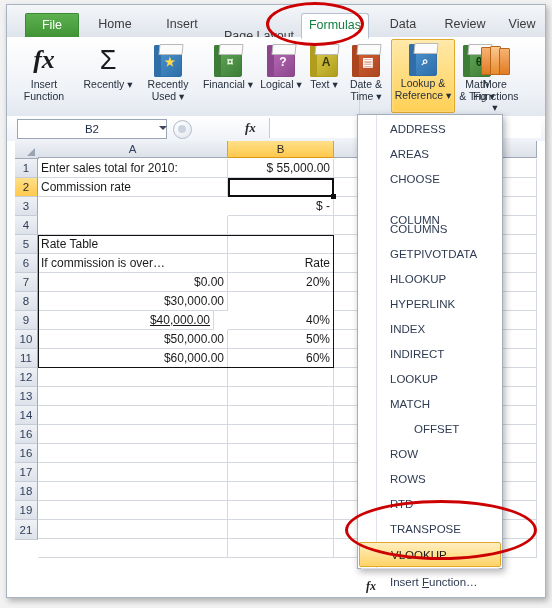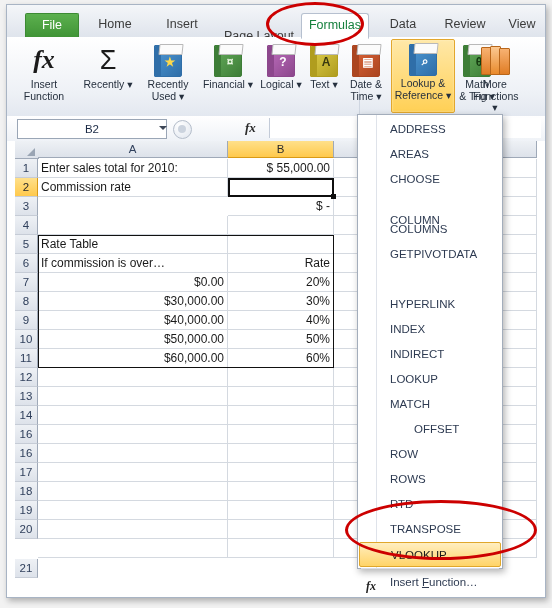--- a/index.html
+++ b/index.html
@@ -377,24 +377,23 @@
         <div class="rowhdr" style="top: 113px;">6</div>
         <div class="cell" style="left: 31px; top: 113px; width: 190px;">If commission is over…</div>
         <div class="cell r" style="left: 221px; top: 113px; width: 106px;">Rate</div>
         <div class="cell" style="left: 327px; top: 113px; width: 203px;"></div>
         <div class="rowhdr" style="top: 132px;">7</div>
         <div class="cell r" style="left: 31px; top: 132px; width: 190px;">$0.00</div>
         <div class="cell r" style="left: 221px; top: 132px; width: 106px;">20%</div>
         <div class="cell" style="left: 327px; top: 132px; width: 203px;"></div>
         <div class="rowhdr" style="top: 151px;">8</div>
         <div class="cell r" style="left: 31px; top: 151px; width: 190px;">$30,000.00</div>
-        <div class="cell r" style="left: 221px; top: 151px; width: 106px;">30%</div>
         <div class="cell" style="left: 327px; top: 151px; width: 203px;"></div>
         <div class="rowhdr" style="top: 170px;">9</div>
-        <div class="cell r" style="left: 31px; top: 170px; width: 190px;">$40,000.00</div>
+        <div class="cell r" style="left: 31px; top: 170px; width: 176px; text-decoration: underline;">$40,000.00</div>
         <div class="cell r" style="left: 221px; top: 170px; width: 106px;">40%</div>
         <div class="cell" style="left: 327px; top: 170px; width: 203px;"></div>
         <div class="rowhdr" style="top: 189px;">10</div>
         <div class="cell r" style="left: 31px; top: 189px; width: 190px;">$50,000.00</div>
         <div class="cell r" style="left: 221px; top: 189px; width: 106px;">50%</div>
         <div class="cell" style="left: 327px; top: 189px; width: 203px;"></div>
         <div class="rowhdr" style="top: 208px;">11</div>
         <div class="cell r" style="left: 31px; top: 208px; width: 190px;">$60,000.00</div>
         <div class="cell r" style="left: 221px; top: 208px; width: 106px;">60%</div>
         <div class="cell" style="left: 327px; top: 208px; width: 203px;"></div>
@@ -427,37 +426,38 @@
         <div class="cell" style="left: 221px; top: 341px; width: 106px;"></div>
         <div class="cell" style="left: 327px; top: 341px; width: 203px;"></div>
         <div class="rowhdr" style="top: 360px;">19</div>
         <div class="cell" style="left: 31px; top: 360px; width: 190px;"></div>
         <div class="cell" style="left: 221px; top: 360px; width: 106px;"></div>
         <div class="cell" style="left: 327px; top: 360px; width: 203px;"></div>
         <div class="rowhdr" style="top: 379px;">20</div>
         <div class="cell" style="left: 31px; top: 379px; width: 190px;"></div>
         <div class="cell" style="left: 221px; top: 379px; width: 106px;"></div>
         <div class="cell" style="left: 327px; top: 379px; width: 203px;"></div>
-        <div class="rowhdr" style="top: 418px;">21</div>
+        <div class="rowhdr" style="top: 380px;">21</div>
         <div class="cell" style="left: 31px; top: 398px; width: 190px;"></div>
         <div class="cell" style="left: 221px; top: 398px; width: 106px;"></div>
         <div class="cell" style="left: 327px; top: 398px; width: 203px;"></div>
         <div class="tblborder" style="left: 31px; top: 94px; width: 296px; height: 133px;"></div>
         <div class="cur" style="left: 221px; top: 37px; width: 106px; height: 19px;"></div>
         <div class="curhandle" style="left: 324px; top: 53px;"></div>
       </div>
 
   <div class="menu" id="menu">
     <div class="gutter"></div>
   <div class="mitem" style="top: 2px;">ADDRESS</div>
         <div class="mitem" style="top: 27px;">AREAS</div>
         <div class="mitem" style="top: 52px;">CHOOSE</div>
         <div class="mitem" style="top: 78px; margin-top: 15px;">COLUMN</div>
         <div class="mitem" style="top: 102px;">COLUMNS</div>
         <div class="mitem" style="top: 127px;">GETPIVOTDATA</div>
+        <div class="mitem" style="top: 152px;">HLOOKUP</div>
         <div class="mitem" style="top: 177px;">HYPERLINK</div>
         <div class="mitem" style="top: 202px;">INDEX</div>
         <div class="mitem" style="top: 227px;">INDIRECT</div>
         <div class="mitem" style="top: 252px;">LOOKUP</div>
         <div class="mitem" style="top: 277px;">MATCH</div>
         <div class="mitem" style="top: 302px; margin-left: 24px;">OFFSET</div>
         <div class="mitem" style="top: 327px;">ROW</div>
         <div class="mitem" style="top: 352px;">ROWS</div>
         <div class="mitem" style="top: 377px;">RTD</div>
         <div class="mitem" style="top: 402px;">TRANSPOSE</div>

